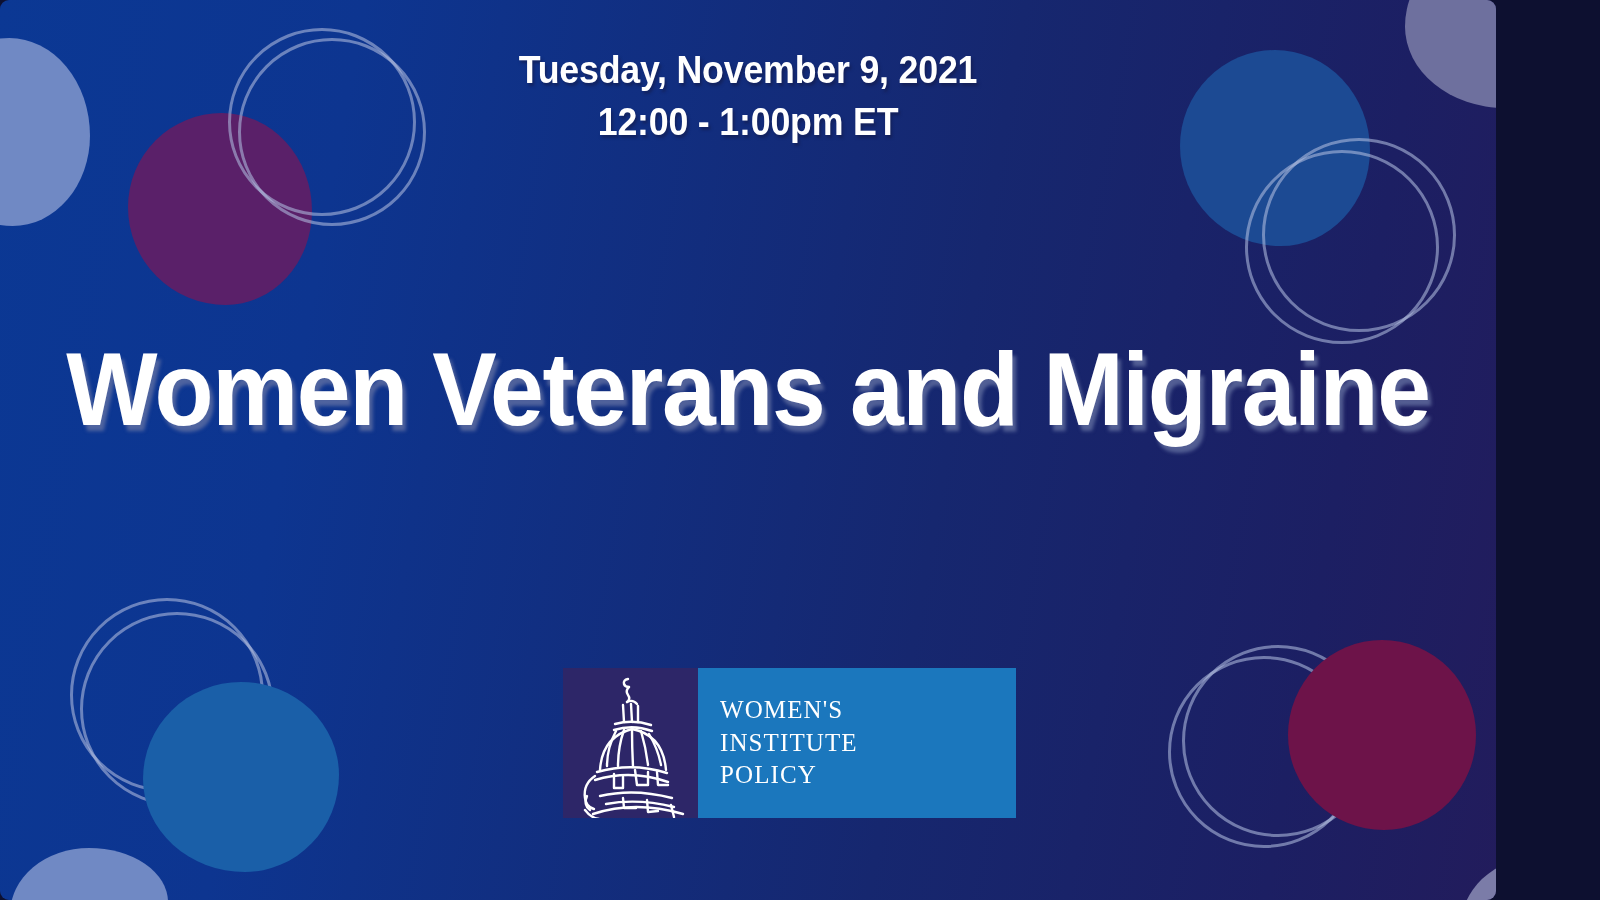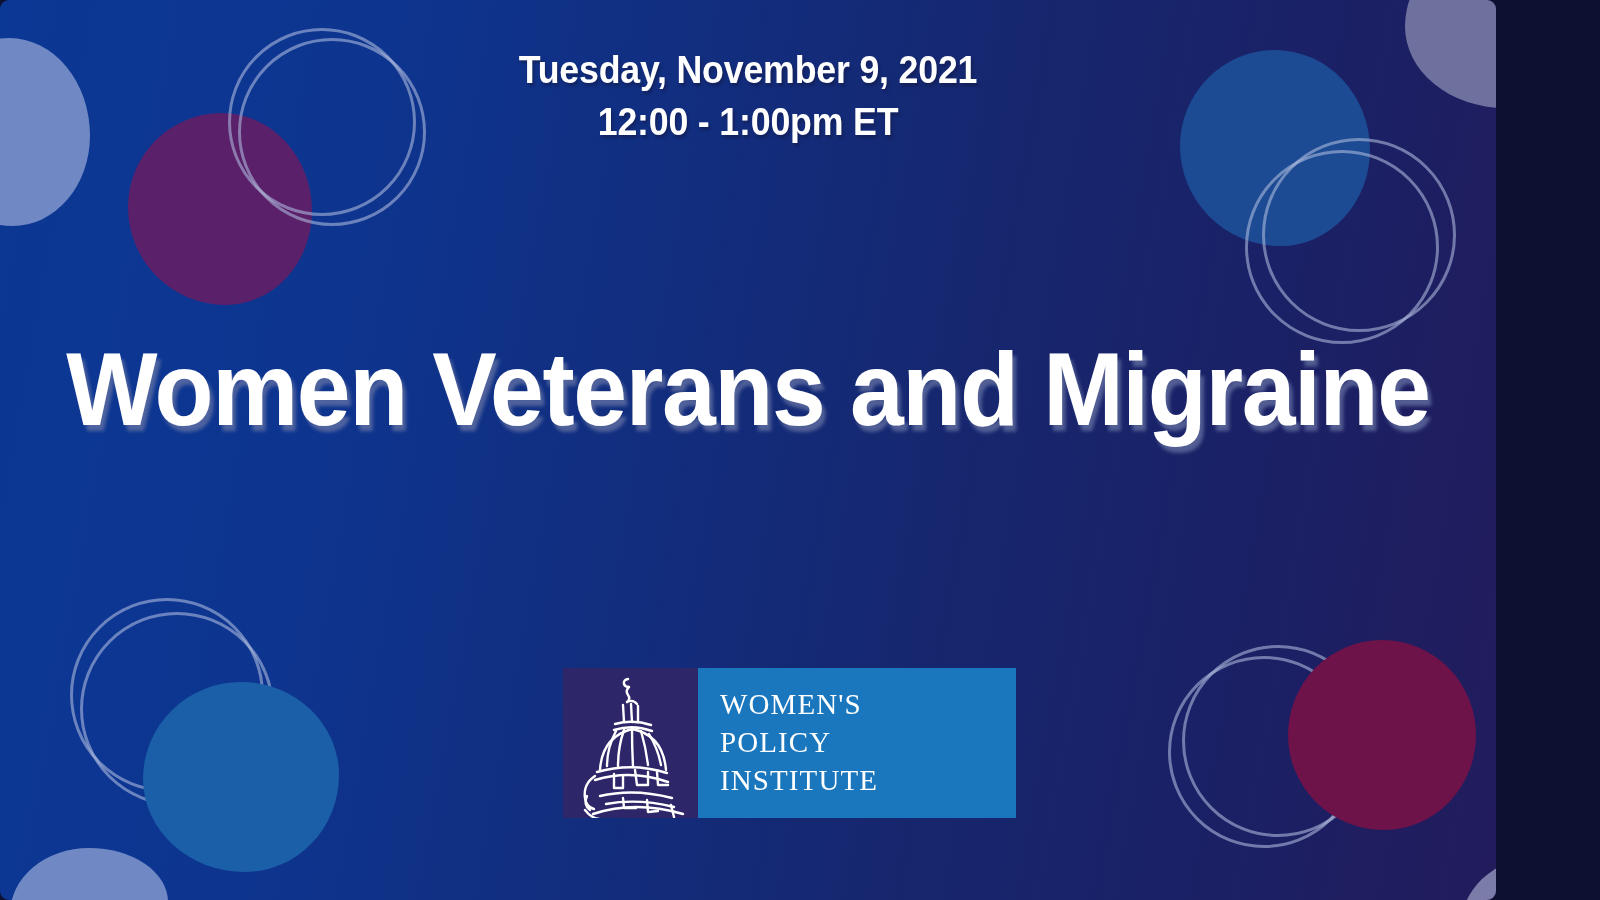--- a/index.html
+++ b/index.html
@@ -114,21 +114,21 @@
     flex: 1;
     background: #1b77bd;
     display: flex;
     flex-direction: column;
     justify-content: center;
     padding-left: 22px;
   }
   #logo-wordmark-panel .wm-line {
     color: #ffffff;
     font-family: "Liberation Serif", serif;
-    font-size: 29px;
+    font-size: 25px;
     line-height: 1.30;
     letter-spacing: 1.1px;
     white-space: nowrap;
   }
 </style>
 </head>
 <body>
 
 <div id="stage">
 
@@ -198,18 +198,18 @@
           <path d="M76 126 l1 12 l10 -1"></path>
 
           <path d="M22 140 q42 -14 90 0"></path>
           <path d="M14 136 q6 8 14 9"></path>
           <path d="M100 131 l3 12"></path>
         </svg>
       </span>
     </div>
     <div id="logo-wordmark-panel">
       <span class="wm-line">WOMEN'S</span>
+      <span class="wm-line">INSTITUTE</span>
       <span class="wm-line">POLICY</span>
-      <span class="wm-line">INSTITUTE</span>
     </div>
   </div>
 
 </div>
 
 </body></html>

